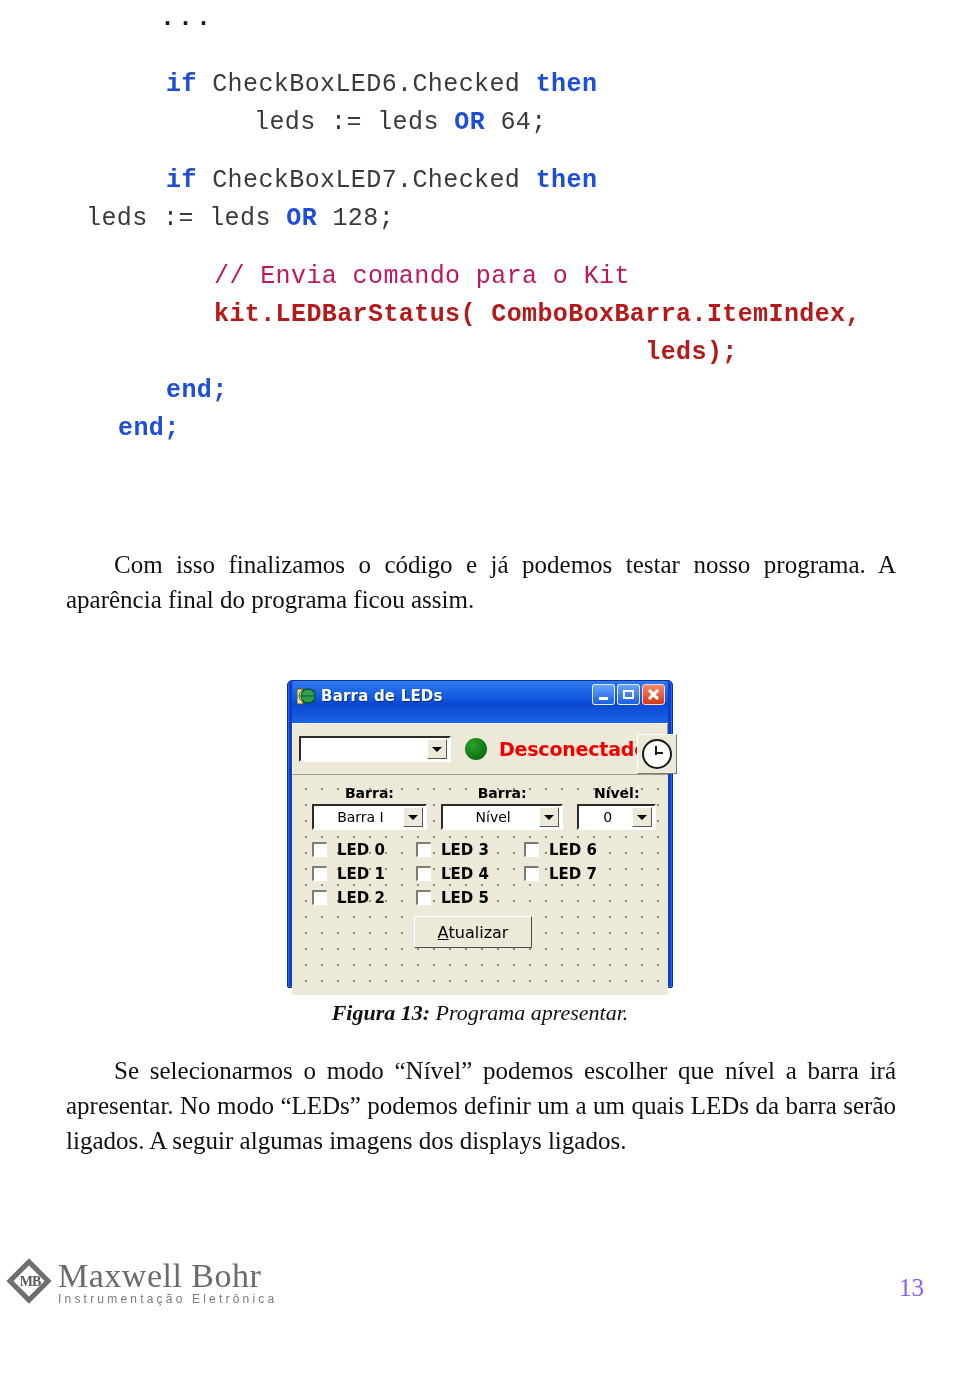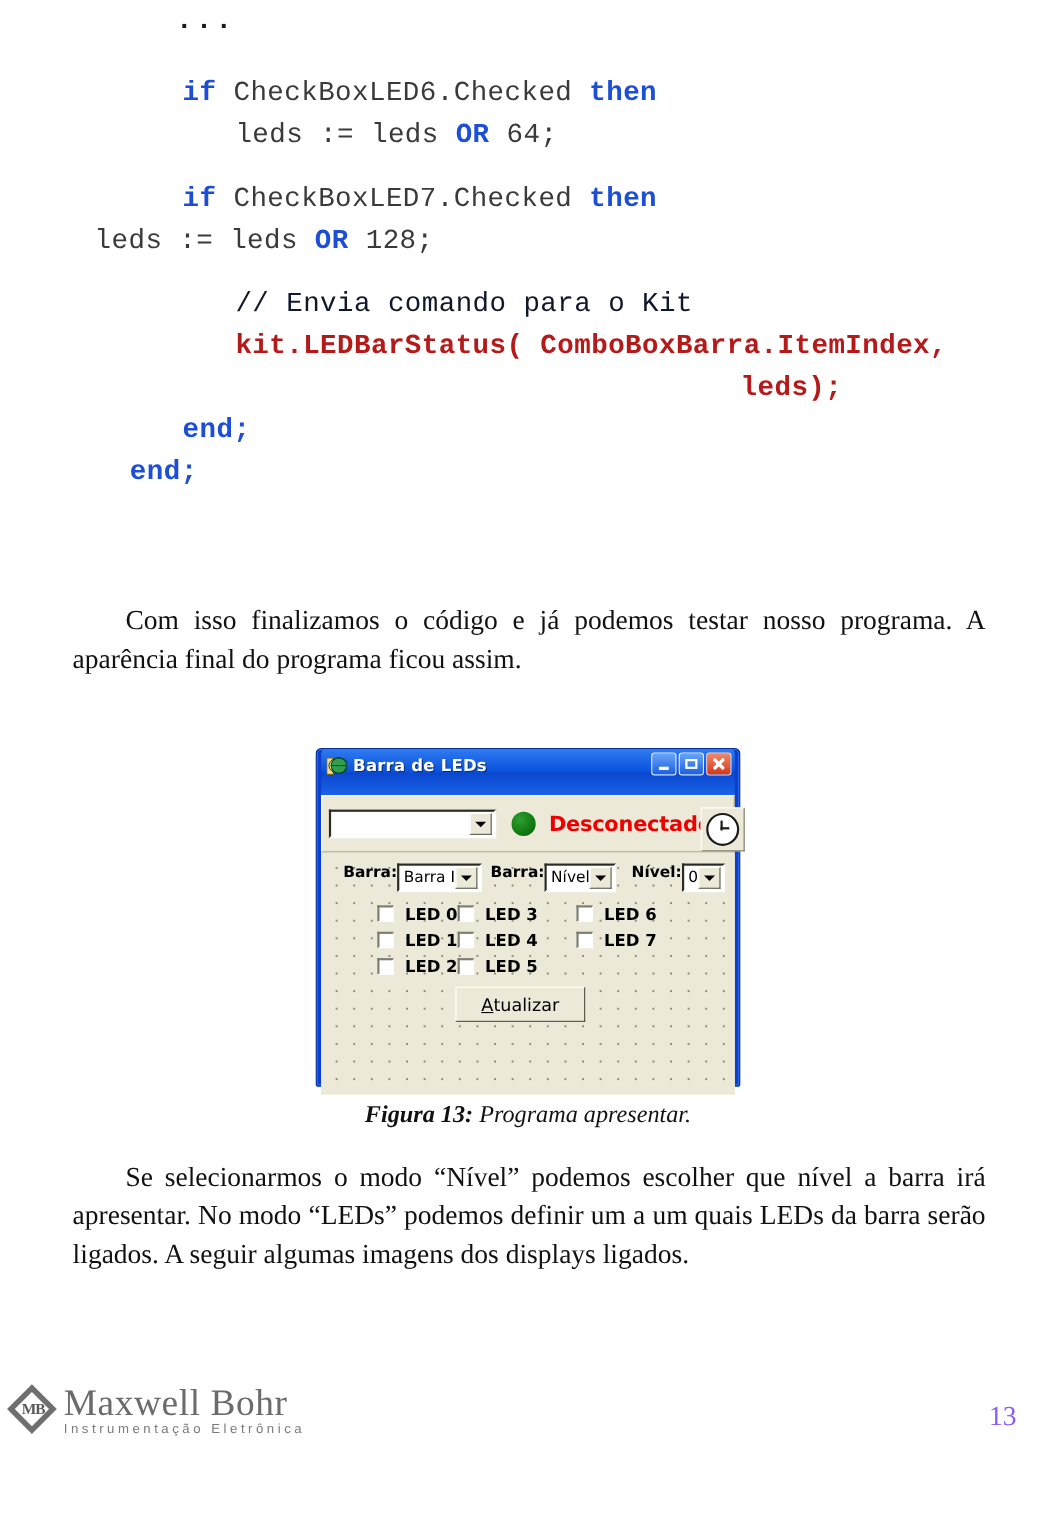--- a/index.html
+++ b/index.html
@@ -39,21 +39,21 @@
     color: #1a1a1a;
   }
   .code-line.ellipsis {
     font-weight: 700;
     font-size: 25px;
     line-height: 26px;
     letter-spacing: 3px;
   }
   .kw { font-weight: 700; color: #1d4ed8; }
   .id { font-weight: 400; color: #3a3a3a; }
-  .cmt { font-weight: 400; color: #0f172a; }
+  .cmt { font-weight: 400; color: #be185d; }
   .call { font-weight: 700; color: #b51a1a; }
   .spacer-sm { height: 20px; }
   .spacer-md { height: 34px; }
 
   
   .para {
     position: absolute;
     font-family: "Liberation Serif", serif;
     font-size: 25px;
     line-height: 35px;
@@ -273,21 +273,21 @@
   }
 
   .field-row {
     display: flex;
     gap: 0;
     align-items: flex-end;
     margin-bottom: 6px;
   }
   .field {
     display: flex;
-    flex-direction: row;
+    flex-direction: column;
     text-align: center;
   }
   .field-label {
     font-family: "DejaVu Sans", sans-serif;
     font-weight: 700;
     font-size: 14px;
     color: #000000;
     margin-bottom: 3px;
     white-space: nowrap;
   }
@@ -298,21 +298,21 @@
   .led-grid {
     display: flex;
     margin-top: 8px;
     padding-left: 8px;
   }
   .led-col {
     display: flex;
     flex-direction: column;
     gap: 1px;
   }
-  .led-col.c1 { width: 104px; align-items: flex-end; }
+  .led-col.c1 { width: 104px; }
   .led-col.c2 { width: 108px; }
   .led-col.c3 { width: 100px; }
   .led-item {
     display: flex;
     align-items: center;
     height: 23px;
   }
   .cbx {
     width: 15px; height: 15px;
     background: #ffffff;
@@ -448,28 +448,28 @@
 </head>
 <body>
 
 <div class="page">
 
   <div class="code-block">
     <div class="code-line ellipsis" style="padding-left:160px;padding-top:6px;">...</div>
     <div class="spacer-md"></div>
     <div id="code-lines">
         <div class="code-line" style="padding-left: 166px;"><span class="kw">if </span><span class="id">CheckBoxLED6.Checked</span><span class="kw"> then</span></div>
-        <div class="code-line" style="padding-left: 214px;"><span class="id">leds := leds </span><span class="kw">OR</span><span class="id"> 64;</span></div>
+        <div class="code-line" style="padding-left: 214px; margin-left: 40px;"><span class="id">leds := leds </span><span class="kw">OR</span><span class="id"> 64;</span></div>
         <div class="spacer-sm"></div>
         <div class="code-line" style="padding-left: 166px;"><span class="kw">if </span><span class="id">CheckBoxLED7.Checked</span><span class="kw"> then</span></div>
         <div class="code-line" style="padding-left: 86px;"><span class="id">leds := leds </span><span class="kw">OR</span><span class="id"> 128;</span></div>
         <div class="spacer-sm"></div>
         <div class="code-line" style="padding-left: 214px;"><span class="cmt">// Envia comando para o Kit</span></div>
         <div class="code-line" style="padding-left: 214px;"><span class="call">kit.LEDBarStatus( ComboBoxBarra.ItemIndex,</span></div>
-        <div class="code-line" style="padding-left: 214px; margin-left: 28px;"><span class="call">                            leds);</span></div>
+        <div class="code-line" style="padding-left: 214px;"><span class="call">                            leds);</span></div>
         <div class="code-line" style="padding-left: 166px;"><span class="kw">end;</span></div>
         <div class="code-line" style="padding-left: 118px;"><span class="kw">end;</span></div>
       </div>
   </div>
 
   <p class="para" id="para-1"><span class="indent"></span><span>Com isso finalizamos o código e já podemos testar nosso programa. A aparência final do programa ficou assim.</span></p>
 
   <div class="figure-wrap">
     <div class="xp-window">
 

